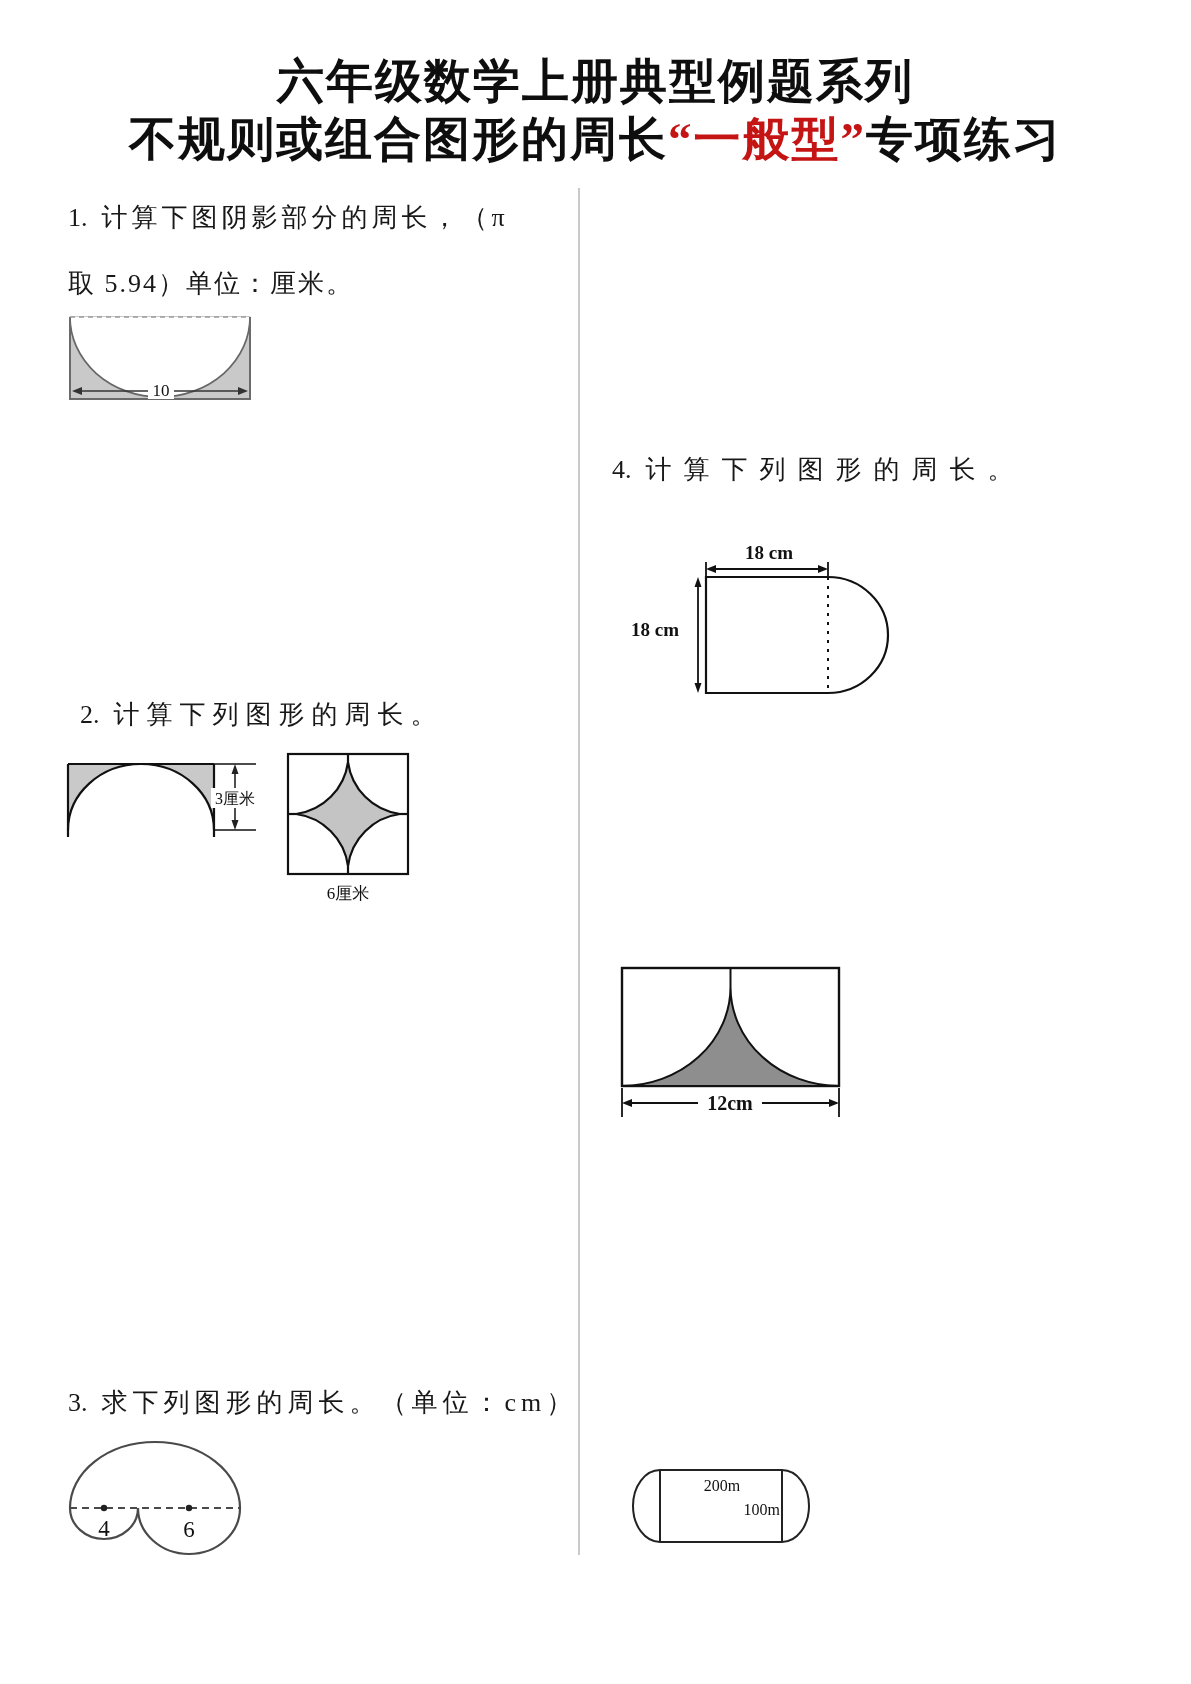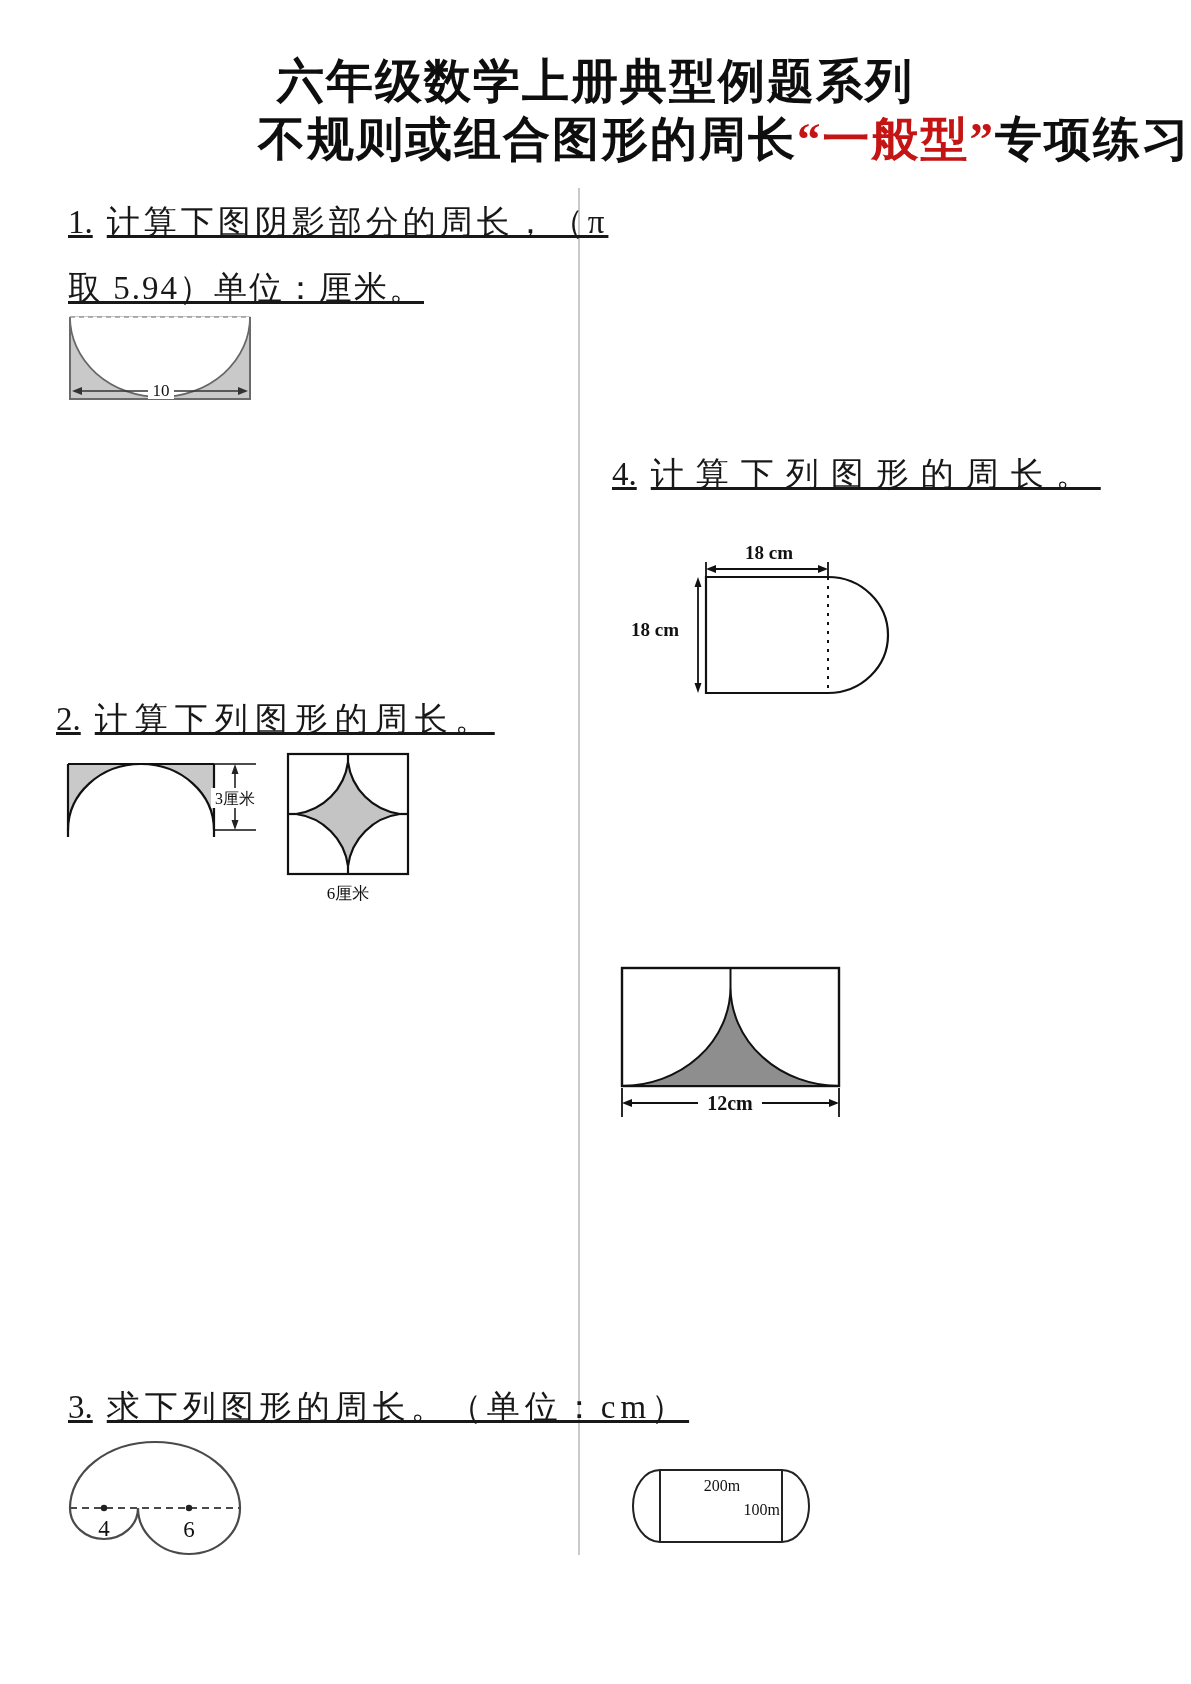--- a/index.html
+++ b/index.html
@@ -8,40 +8,40 @@
     position:relative; width:1191px; height:1684px; background:#ffffff;
     overflow:hidden; color:#181818;
   }
   .abs { position:absolute; }
   .title-line {
     width:100%; text-align:center; font-weight:bold; font-size:47px;
     letter-spacing:2px; color:#0e0e0e; white-space:nowrap;
   }
   .red { color:#c41414; }
   .ptext {
-    font-size:33px; color:#181818; white-space:nowrap;text-decoration:underline;
+    font-size:26px; color:#181818; white-space:nowrap;
   }
   .pnum { margin-right:14px; letter-spacing:0; }
   .ls2 { letter-spacing:2px; }
   .ls4 { letter-spacing:4px; }
   .ls5 { letter-spacing:5px; }
   .ls7 { letter-spacing:7px; }
   .ls12 { letter-spacing:12px; }
   .divider { width:2px; background:#c9c9c9; }
   svg text { font-family:"Liberation Serif", serif; }
 </style>
 </head>
 <body>
 
 <div class="page">
 
   <div class="abs title-line" style="top:50px; left:0;">
     <span>六年级数学上册典型例题系列</span>
   </div>
-  <div class="abs title-line" style="top:108px; left:0;text-align:right;">
+  <div class="abs title-line" style="top:108px; left:0;">
     <span>不规则或组合图形的周长</span><span class="red">“一般型”</span><span>专项练习</span>
   </div>
 
   <div class="abs divider" style="left:578px; top:188px; height:1367px;"></div>
 
   <div class="abs ptext ls4" style="left:68px; top:200px;">
     <span class="pnum">1.</span><span>计算下图阴影部分的周长，（π</span>
   </div>
   <div class="abs ptext ls2" style="left:68px; top:266px;">
     <span>取 5.94）单位：厘米。</span>
@@ -53,21 +53,21 @@
     <path d="M 2,3 A 90 80 0 0 0 182,3" fill="none" stroke="#666666" stroke-width="1.7"></path>
     <path d="M 2,3 L 2,85 L 182,85 L 182,3" fill="none" stroke="#6a6a6a" stroke-width="2"></path>
     <line x1="2" y1="3" x2="182" y2="3" stroke="#9a9a9a" stroke-width="1.7" stroke-dasharray="5 4"></line>
     <line x1="13" y1="77" x2="171" y2="77" stroke="#333333" stroke-width="1.6"></line>
     <polygon points="4,77 14,73 14,81" fill="#333333"></polygon>
     <polygon points="180,77 170,73 170,81" fill="#333333"></polygon>
     <rect x="80" y="66" width="26" height="19" fill="#ffffff"></rect>
     <text x="93" y="82" text-anchor="middle" font-size="17" fill="#111111">10</text>
   </svg>
 
-  <div class="abs ptext ls7" style="left:56px; top:697px;">
+  <div class="abs ptext ls7" style="left:80px; top:697px;">
     <span class="pnum">2.</span><span>计算下列图形的周长。</span>
   </div>
 
   <svg class="abs" style="left:64px; top:750px;" width="232" height="112" viewBox="0 0 232 112">
     <path d="M 4,14 L 150,14 L 150,80 A 73 66 0 0 0 4,80 Z" fill="#c9c9c9"></path>
     <line x1="4" y1="14" x2="150" y2="14" stroke="#111111" stroke-width="2.2"></line>
     <path d="M 4,80 A 73 66 0 0 1 150,80" fill="none" stroke="#111111" stroke-width="2.2"></path>
     <line x1="4" y1="14" x2="4" y2="87" stroke="#111111" stroke-width="2.2"></line>
     <line x1="150" y1="14" x2="150" y2="87" stroke="#111111" stroke-width="2.2"></line>
     <line x1="150" y1="14" x2="192" y2="14" stroke="#111111" stroke-width="1.6"></line>

